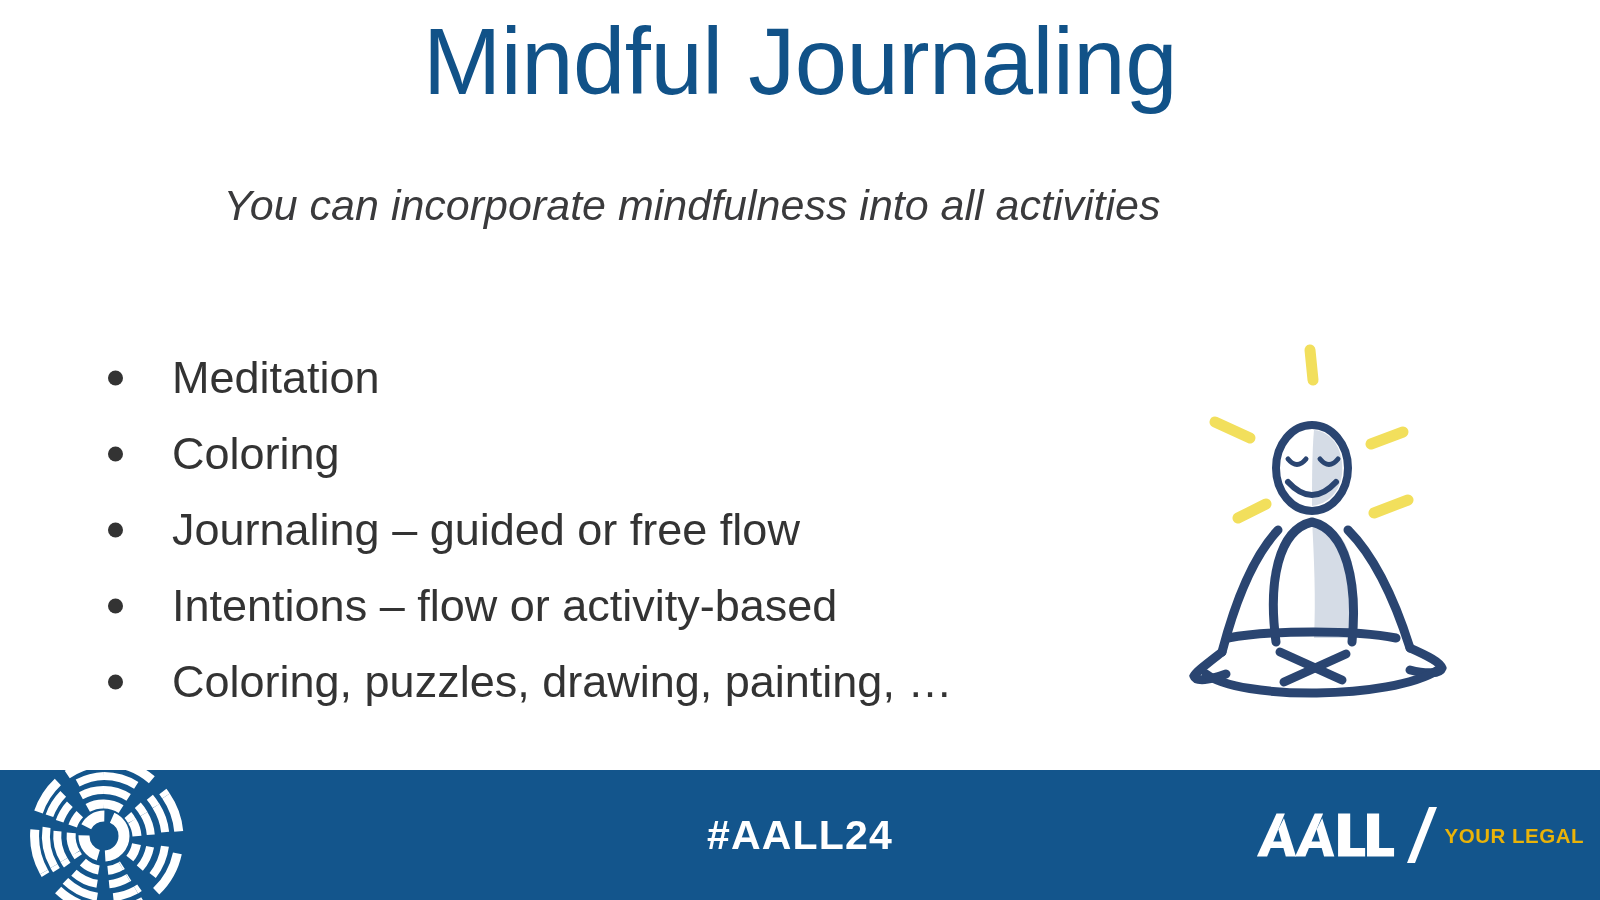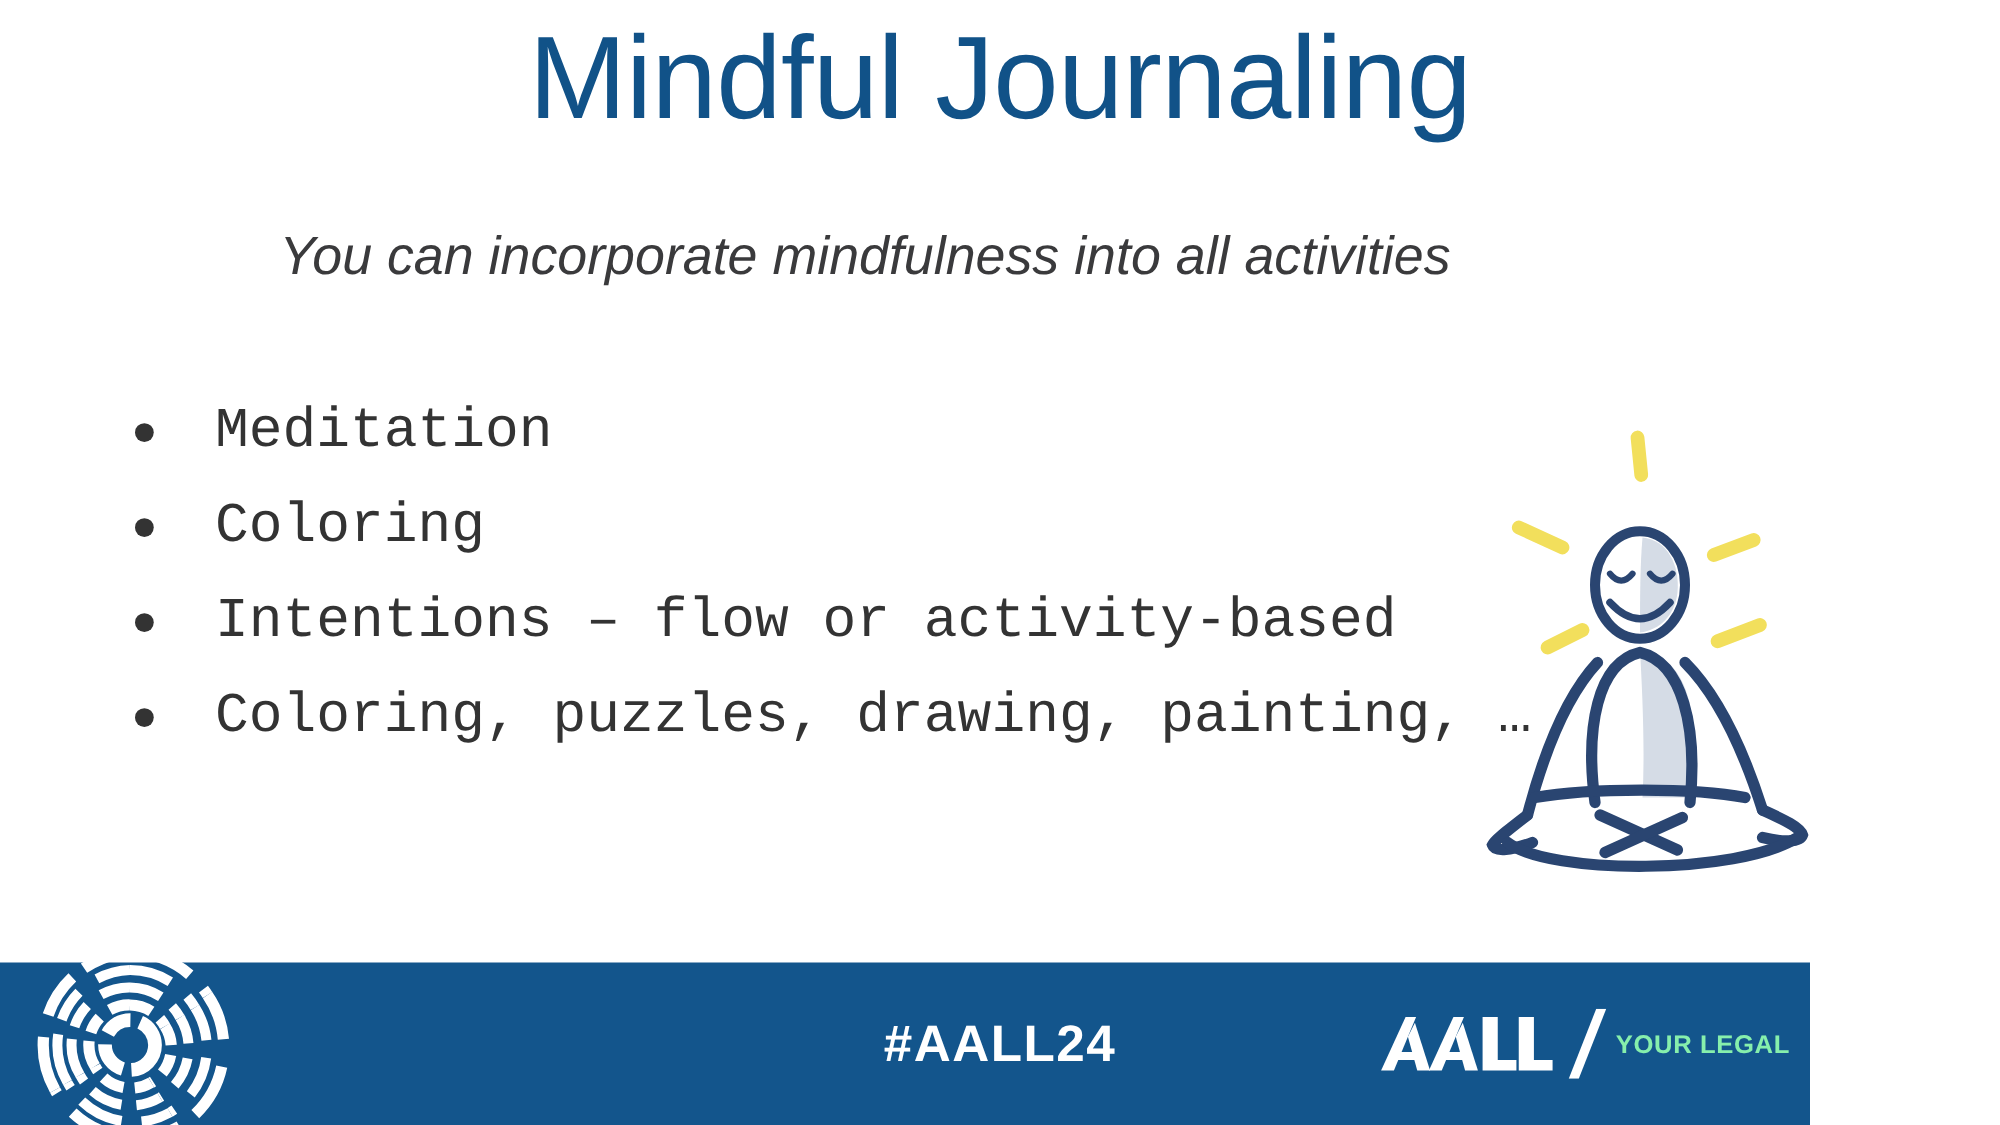--- a/index.html
+++ b/index.html
@@ -49,27 +49,26 @@
     line-height: 56px;
     font-style: italic;
     font-weight: 400;
     color: #3a3a3c;
     white-space: nowrap;
   }
 
   
   .bullet-list {
     position: absolute;
-    top: 308px;
+    top: 340px;
     left: 96px;
     width: 1060px;
     list-style: none;
     margin: 0;
     padding: 0;
-    font-family: Liberation Mono, monospace;
   }
   .bullet-item {
     position: relative;
     padding-left: 76px;
     height: 76px;
     display: flex;
     align-items: center;
     font-size: 45px;
     line-height: 56px;
     color: #333333;
@@ -94,21 +93,21 @@
     width: 320px;
     height: 368px;
   }
   .figure-art svg { display: block; width: 100%; height: 100%; }
 
   
   .footer-bar {
     position: absolute;
     left: 0;
     bottom: 0;
-    width: 1448px;
+    width: 1600px;
     height: 130px;
     background: #13558C;
   }
   .footer-logo-mark {
     position: absolute;
     left: 18px;
     bottom: -22px;
     width: 172px;
     height: 172px;
   }
@@ -139,21 +138,21 @@
     align-items: center;
   }
   .brand-wordmark { width: 140px; height: 44px; display: block; }
   .brand-slash {
     width: 34px;
     height: 56px;
     margin: 0 6px 0 10px;
     flex: none;
   }
   .brand-tagline {
-    color: #86efac;
+    color: #eab308;
     font-weight: bold;
     font-size: 20.5px;
     line-height: 25px;
     letter-spacing: 0.5px;
   }
   .brand-tagline .tm {
     font-size: 11px;
     vertical-align: super;
     letter-spacing: 0;
   }
@@ -168,20 +167,24 @@
   <div class="slide-subtitle">You can incorporate mindfulness into all activities</div>
 
   <ul class="bullet-list">
     <li class="bullet-item">
       <span class="bullet-dot"></span>
       <span>Meditation</span>
     </li>
     <li class="bullet-item">
       <span class="bullet-dot"></span>
       <span>Coloring</span>
+    </li>
+    <li class="bullet-item">
+      <span class="bullet-dot"></span>
+      <span>Journaling – guided or free flow</span>
     </li>
     <li class="bullet-item">
       <span class="bullet-dot"></span>
       <span>Intentions – flow or activity-based</span>
     </li>
     <li class="bullet-item">
       <span class="bullet-dot"></span>
       <span>Coloring, puzzles, drawing, painting, …</span>
     </li>
   </ul>

